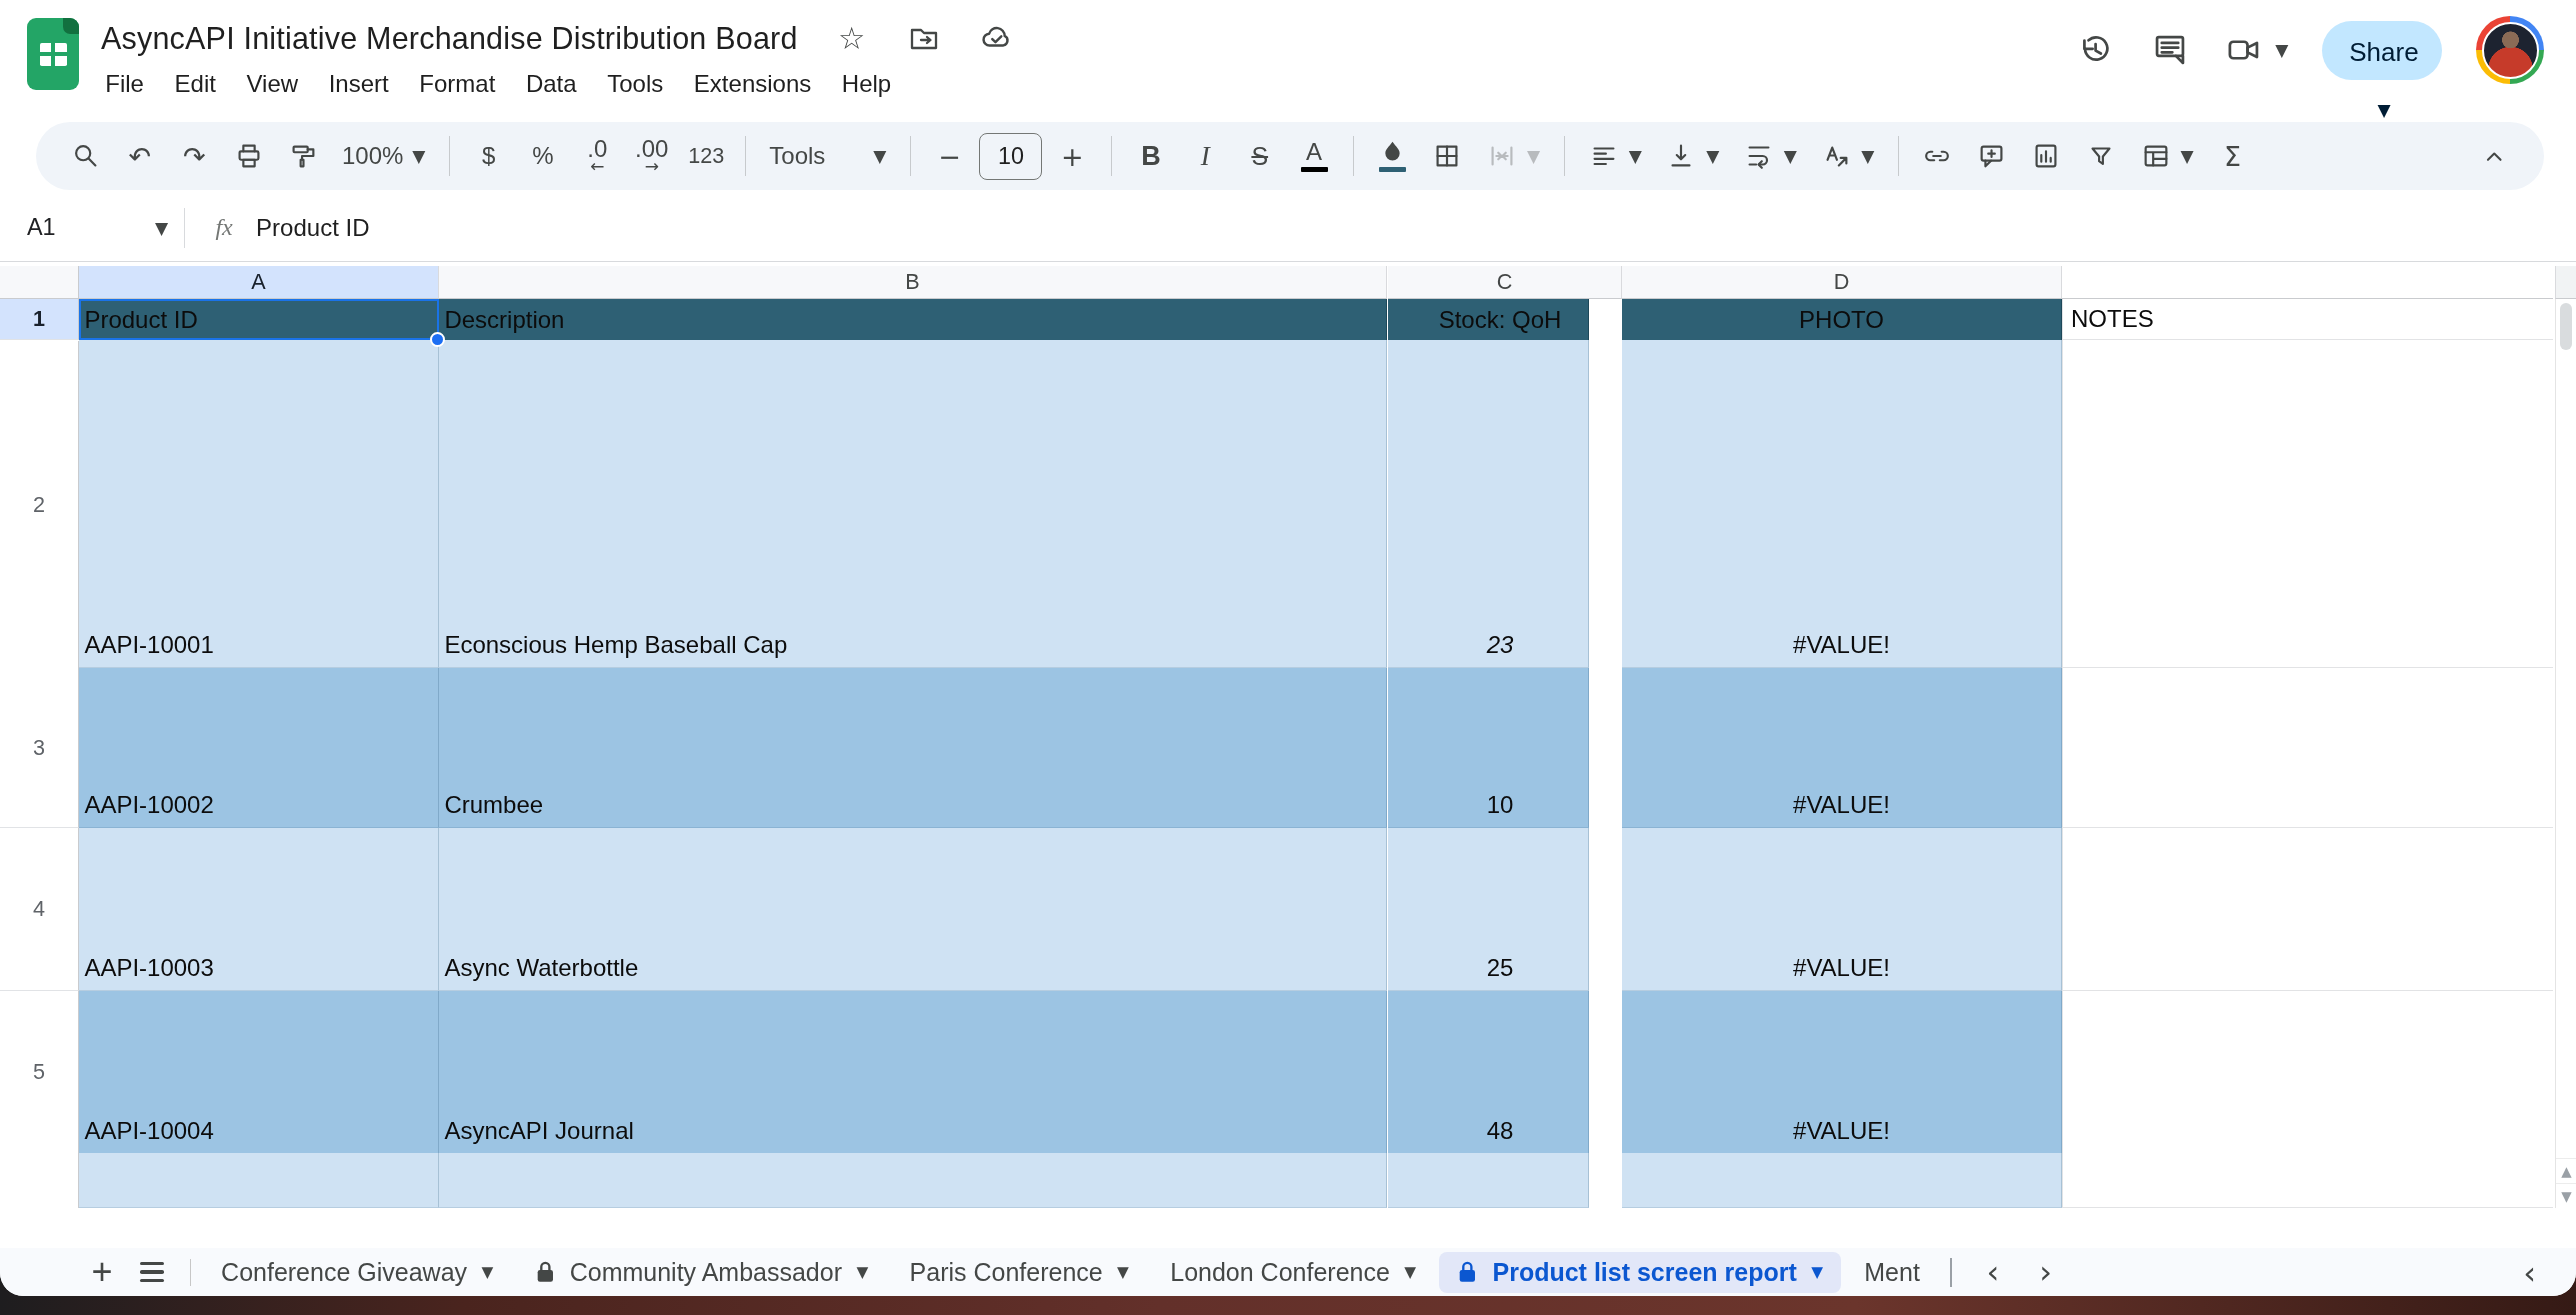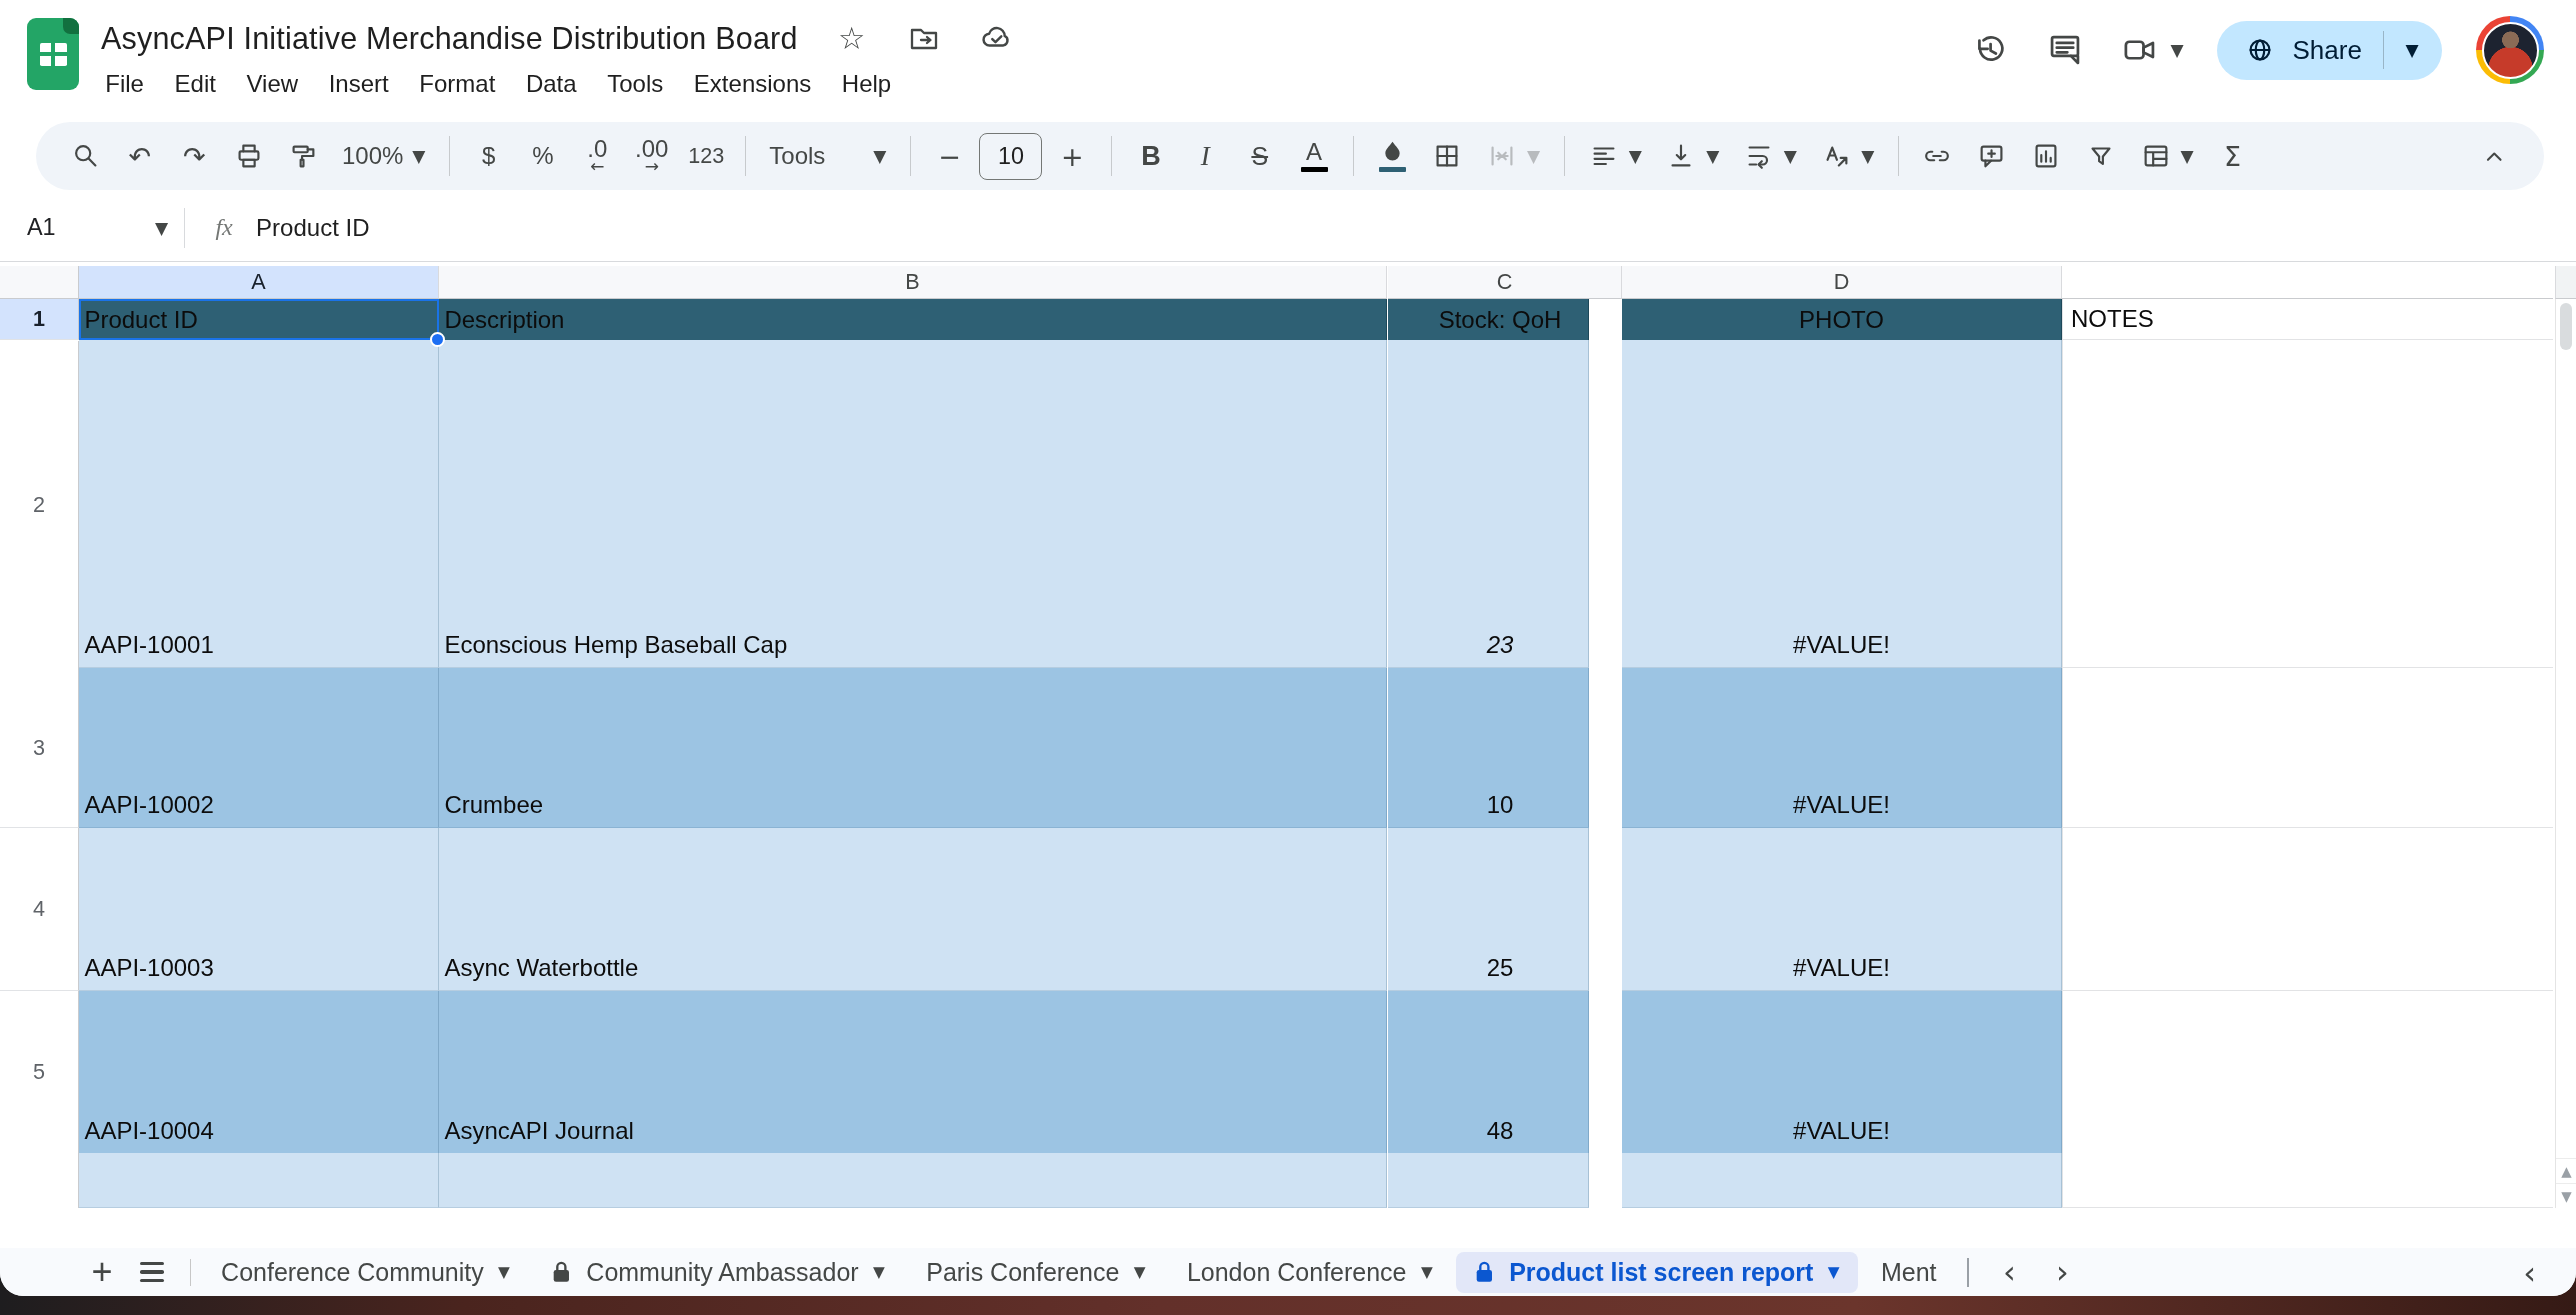--- a/index.html
+++ b/index.html
@@ -22,21 +22,21 @@
   .title-row{ position:absolute; left:101px; top:20px; display:flex; align-items:center; gap:36px; }
   .doc-title{ font-size:30.5px; color:#1f1f1f; letter-spacing:0.2px; }
   .title-ic{ width:36px; height:36px; display:flex; align-items:center; justify-content:center; color:#444746; }
   .star-glyph{ font-size:30.5px; font-family:"DejaVu Sans", sans-serif; color:#444746; }
   .menubar{ position:absolute; left:90px; top:65px; display:flex; }
   .menu-item{ font-size:24px; color:#1f1f1f; padding:5.4px 15.3px; border-radius:10.8px; cursor:default; }
   .top-right{ position:absolute; right:32px; top:10.8px; height:79px; display:flex; align-items:center; gap:34px; }
   .tr-ic{ width:41px; height:41px; display:flex; align-items:center; justify-content:center; color:#444746; }
   .cam-wrap{ display:flex; align-items:center; gap:10.8px; color:#444746; }
   .caret{ font-family:"DejaVu Sans", sans-serif; font-size:17px; color:#444746; }
-  .share-btn{ height:59px; border-radius:30px; background:#c2e7ff; display:flex; align-items:center; padding:0 23.4px 0 27px; gap:16px; }
+  .share-btn{ height:59px; border-radius:30px; background:#c2e7ff; display:flex; align-items:center; padding:0 23.4px 0 27px; gap:16px;flex-direction:column; }
   .share-btn .lbl{ font-size:26px; font-weight:500; color:#001d35; }
   .share-btn .sep{ width:0.9px; height:38px; background:rgba(31,31,31,.25); margin:0 5.4px; }
   .share-btn .caret{ color:#001d35; }
   .avatar{ width:68px; height:68px; border-radius:50%;
      background: conic-gradient(#4285f4 0 25%, #34a853 25% 50%, #fbbc05 50% 75%, #ea4335 75% 100%);
      display:flex; align-items:center; justify-content:center; }
   .avatar .photo{ width:57px; height:57px; border-radius:50%; border:2.7px solid #fff;
      background: radial-gradient(circle at 50% 30%, #8a6b56 0 18%, transparent 19%),
                  radial-gradient(circle at 50% 85%, #c63b2a 0 42%, transparent 43%),
                  #1d2330; }
@@ -478,21 +478,21 @@
     <div class="tab-ic-btn">
         <span class="burger">
           <i></i>
           <i></i>
           <i></i>
         </span>
       </div>
     <div class="tabdiv"></div>
     <div id="tabs-host" style="display:flex;align-items:center;gap:5.4px">
         <div class="tab">
-          <span>Conference Community</span>
+          <span>Conference Giveaway</span>
           <span class="caret">▼</span>
         </div>
         <div class="tab">
           <span class="lock">
             <svg width="20.7" height="22.5" viewBox="0 0 23 25">
               <rect x="3" y="10" width="17" height="13" rx="2.5" fill="#444746"></rect>
               <path d="M7 10 v-3.5 a4.5 4.5 0 0 1 9 0 V10" fill="none" stroke="#444746" stroke-width="2.6"></path>
             </svg>
           </span>
           <span>Community Ambassador</span>

